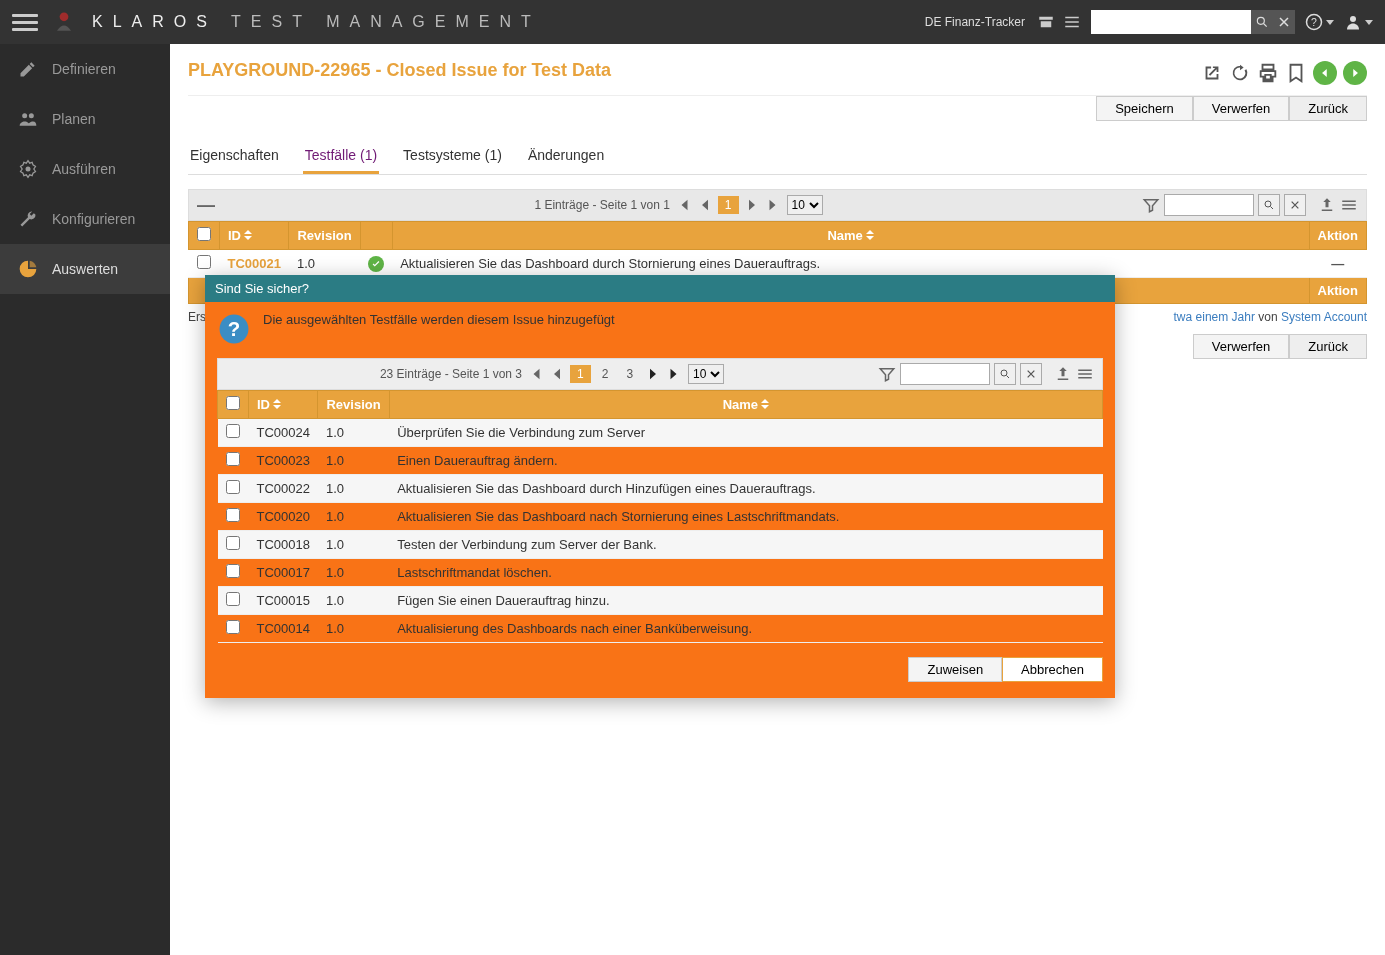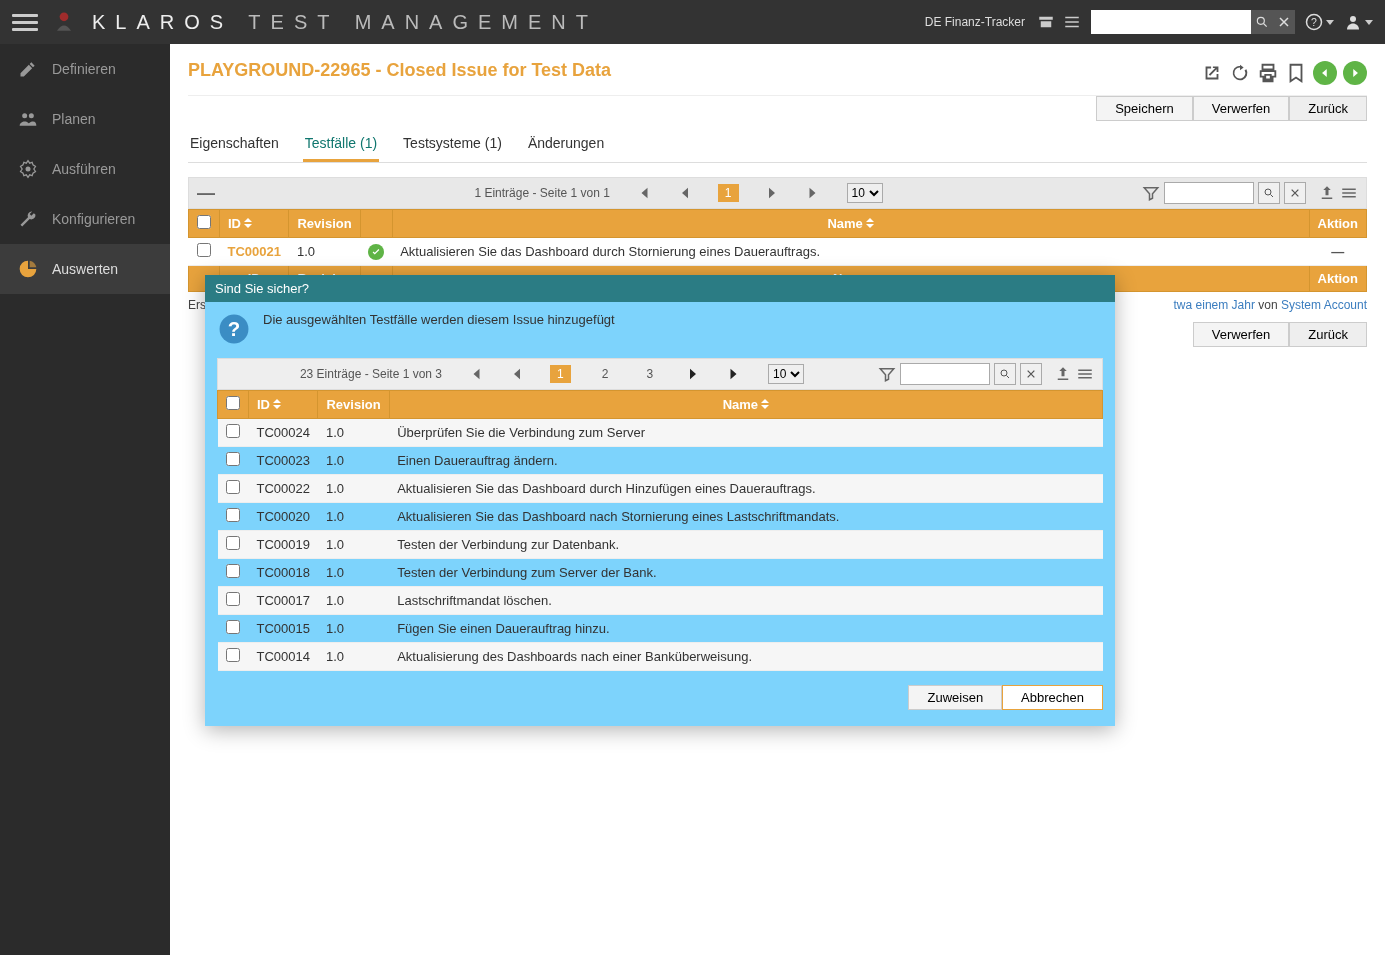--- a/index.html
+++ b/index.html
@@ -3,21 +3,21 @@
   <meta charset="utf-8">
   <style>
     * { box-sizing: border-box; margin: 0; padding: 0; }
     body { font-family: -apple-system, BlinkMacSystemFont, "Segoe UI", Arial, sans-serif; font-size: 13px; color: #333; background: #f5f5f5; overflow: hidden; }
     
     
     .topbar { height: 44px; background: #333; display: flex; align-items: center; padding: 0 12px; color: #aaa; }
     .topbar .hamburger { width: 26px; height: 26px; display: flex; flex-direction: column; justify-content: center; cursor: pointer; margin-right: 12px; }
     .topbar .hamburger span { height: 3px; background: #ccc; margin: 2px 0; border-radius: 1px; }
     .topbar .logo-icon { width: 28px; height: 28px; margin-right: 14px; }
-    .topbar .brand { font-size: 20px; letter-spacing: 10px; color: #bbb; font-weight: 300; }
+    .topbar .brand { font-size: 16px; letter-spacing: 10px; color: #bbb; font-weight: 300; }
     .topbar .brand .bold { color: #eee; font-weight: 400; }
     .topbar .spacer { flex: 1; }
     .topbar .project-name { font-size: 12px; color: #ddd; margin-right: 8px; }
     .topbar .top-icon { width: 18px; height: 18px; margin: 0 4px; fill: #ccc; cursor: pointer; }
     .topbar .search-input { width: 160px; height: 24px; background: #fff; border: none; padding: 0 6px; margin-left: 6px; }
     .topbar .search-btn, .topbar .clear-btn { width: 22px; height: 24px; background: #555; border: none; color: #ddd; cursor: pointer; display:flex;align-items:center;justify-content:center;}
     .topbar .caret-group { display: flex; align-items: center; color: #ddd; margin-left: 10px; cursor: pointer; }
     .chev { width:0;height:0;border-left:4px solid transparent;border-right:4px solid transparent;border-top:5px solid #ccc;margin-left:3px;}
     
     
@@ -34,28 +34,28 @@
     .title-icons { display: flex; gap: 6px; align-items: center; float: right; }
     .title-row { display:flex; justify-content:space-between; align-items:center; border-bottom:1px solid #eee; padding-bottom:4px;}
     .ti-icon { width: 22px; height: 22px; fill: #555; cursor: pointer; }
     .nav-circle { width: 24px; height: 24px; border-radius: 50%; background: #5fb446; display:flex; align-items:center; justify-content:center; cursor:pointer;}
     .nav-circle svg { fill: #fff; width: 14px; height:14px;}
     
     .btn { padding: 4px 18px; font-size: 13px; border: 1px solid #ccc; background: #eee; cursor: pointer; }
     .btn.plain { background: #f4f4f4; }
     .btn.yellow-border { border: 1px solid #e8a33d; background: #fff; }
     
-    .tabs { display: flex; gap: 22px; border-bottom: 1px solid #ddd; margin-top: 6px; }
+    .tabs { display: flex; gap: 22px; border-bottom: 1px solid #ddd; margin-top: 18px; }
     .tab { padding: 8px 2px; font-size: 14px; cursor: pointer; color: #333; }
-    .tab.active { color: #0f766e; border-bottom: 3px solid #e8a33d; }
+    .tab.active { color: #701a75; border-bottom: 3px solid #e8a33d; }
     
     
     .tbl-toolbar { background: #e8e8e8; height: 32px; display:flex; align-items:center; padding: 0 8px; margin-top: 14px; border:1px solid #ddd; font-size:12px; color:#555;}
     .tbl-toolbar .minus { font-size: 18px; font-weight:bold; color:#666; cursor:pointer;}
-    .tbl-toolbar .center { flex:1; display:flex; justify-content:center; align-items:center; gap:24px;}
+    .tbl-toolbar .center { flex:1; display:flex; justify-content:center; align-items:center; gap:4px;}
     .page-btn { width:18px;height:18px; fill:#666; cursor:pointer;}
     .page-num { background: #e8a33d; color:#fff; padding:2px 7px; font-size:12px;}
     .page-select { height:20px; border:1px solid #aaa; font-size:12px;}
     .tbl-toolbar .right { display:flex; align-items:center; gap:4px;}
     .filter-input { width: 90px; height:22px; border:1px solid #aaa; padding:0 4px;}
     .icon-btn { width:22px;height:22px; border:1px solid #aaa; background:#f0f0f0; display:flex;align-items:center;justify-content:center;fill:#555;cursor:pointer;}
     
     
     table.data { width:100%; border-collapse: collapse; font-size:13px;}
     table.data th { background:#e8a33d; color:#fff; text-align:left; padding:5px 8px; font-weight:600; border:1px solid #d4952f;}
@@ -65,21 +65,21 @@
     .sort-icon::before{content:"";position:absolute;top:0;left:0;border-left:4px solid transparent;border-right:4px solid transparent;border-bottom:4px solid #fff;}
     .sort-icon::after{content:"";position:absolute;bottom:0;left:0;border-left:4px solid transparent;border-right:4px solid transparent;border-top:4px solid #fff;}
     .status-icon { width:16px;height:16px;border-radius:50%;background:#5fb446;display:inline-flex;align-items:center;justify-content:center;}
     .status-icon svg{width:10px;height:10px;fill:#fff;}
     .tc-link { color:#e8a33d; font-weight:600;}
     
     .meta-line { font-size:12px; color:#444; padding:6px 0; text-align:right;}
     .meta-line a{ color:#3b7dbf; }
     
     
-    .modal { position: absolute; top: 275px; left: 205px; width: 910px; background:#7dd3fc; box-shadow: 0 4px 20px rgba(0,0,0,0.3); z-index: 100; }
+    .modal { position: absolute; top: 275px; left: 205px; width: 910px; background:#f97316; box-shadow: 0 4px 20px rgba(0,0,0,0.3); z-index: 100; }
     .modal-header { background:#2b7c84; color:#fff; padding:6px 10px; font-size:13px;}
     .modal-body { padding: 10px 12px 0 12px; }
     .modal-msg { display:flex; align-items:flex-start; gap:12px; margin-bottom:12px;}
     .q-icon { width:34px;height:34px; }
     .modal .tbl-toolbar { background:#eee; margin-top:8px;}
     .modal table.data th { border:1px solid #d4952f;}
     .modal table.data tr:nth-child(odd) td { background:#f6f6f6;}
     .modal-footer { display:flex; justify-content:flex-end; padding:14px 12px 16px;}
     .page-link { padding:2px 7px; color:#555; cursor:pointer; font-size:12px;}
     
@@ -391,26 +391,20 @@
     <td>Aktualisieren Sie das Dashboard durch Hinzufügen eines Dauerauftrags.</td>
           </tr>
           <tr>
             <td><input type="checkbox" style=""></td>
     <td>TC00020</td>
     <td>1.0</td>
     <td>Aktualisieren Sie das Dashboard nach Stornierung eines Lastschriftmandats.</td>
           </tr>
           <tr>
             <td><input type="checkbox" style=""></td>
-    <td>TC00019</td>
-    <td>1.0</td>
-    <td>Testen der Verbindung zur Datenbank.</td>
-          </tr>
-          <tr>
-            <td><input type="checkbox" style=""></td>
     <td>TC00018</td>
     <td>1.0</td>
     <td>Testen der Verbindung zum Server der Bank.</td>
           </tr>
           <tr>
             <td><input type="checkbox" style=""></td>
     <td>TC00017</td>
     <td>1.0</td>
     <td>Lastschriftmandat löschen.</td>
           </tr>

